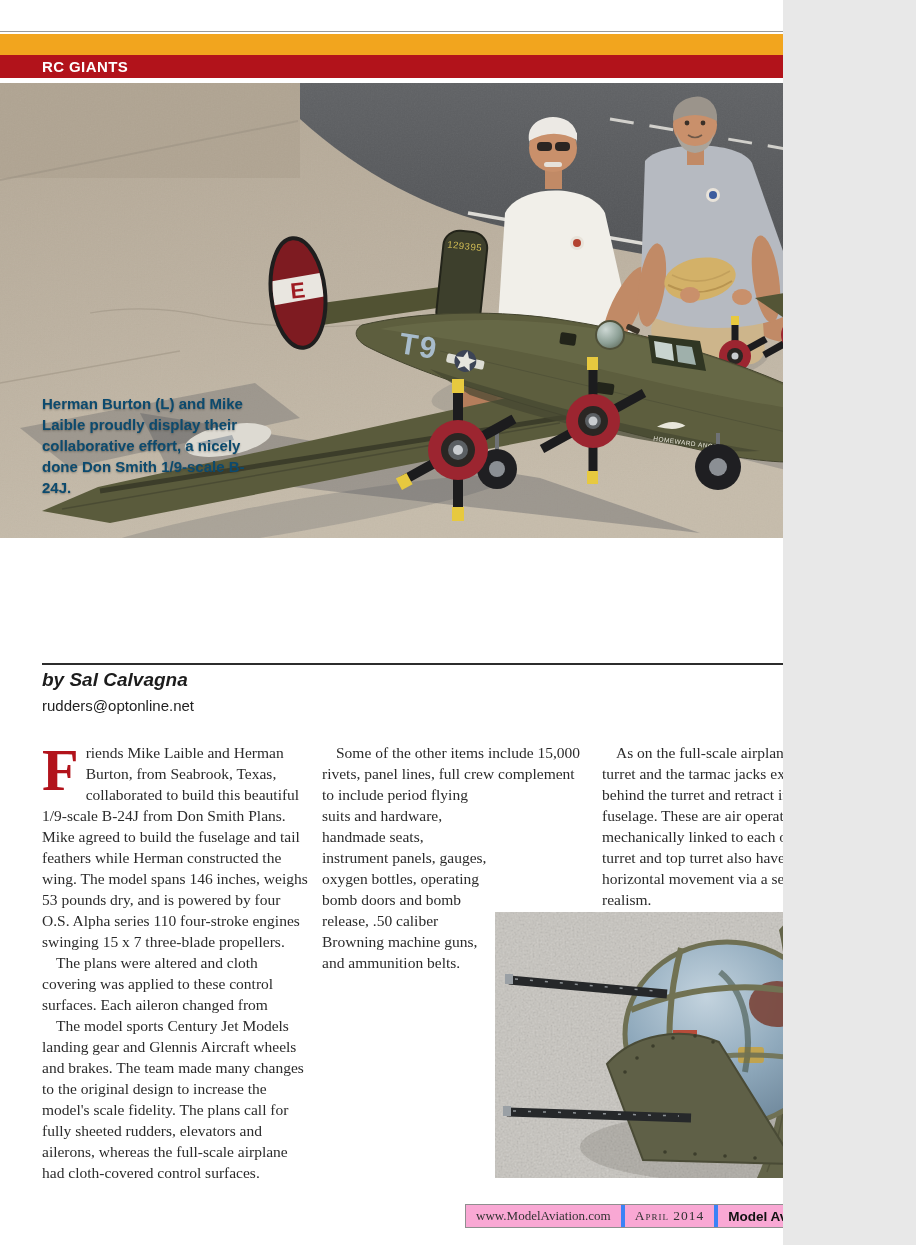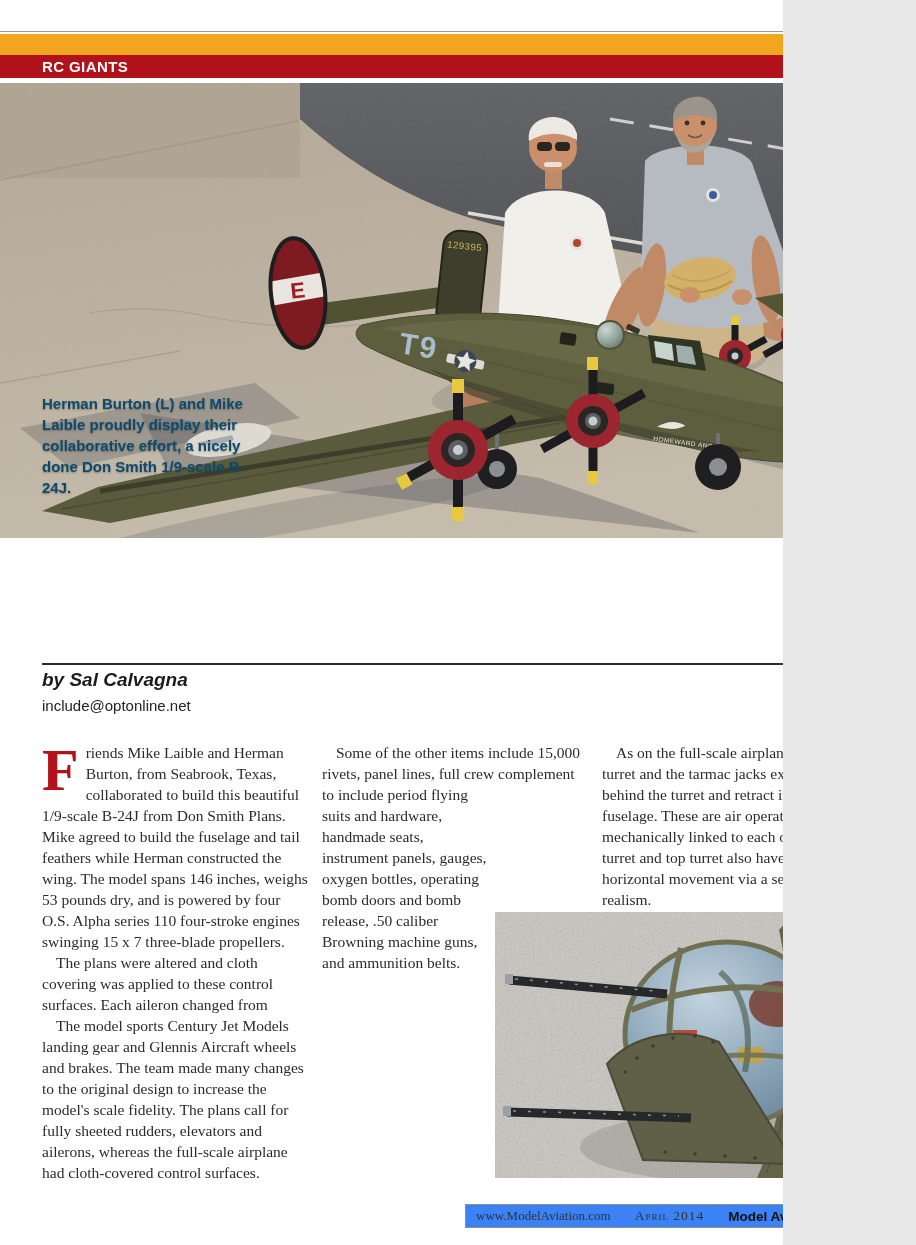--- a/index.html
+++ b/index.html
@@ -32,21 +32,21 @@
   .indent{text-indent:14px;}
   .dropcap{float:left;font-size:60px;line-height:50px;font-weight:700;color:#B2131B;
         margin:3px 7px 0 0;font-family:"Liberation Serif",serif;}
   .photo-cut{float:right;width:100px;height:300px;}
   
   .inset{position:absolute;left:495px;top:912px;width:365px;height:266px;background:#c8c5bf;}
   .inset-caption{position:absolute;left:322px;top:1124px;width:186px;color:#1f1f1f;font-size:14.5px;
         line-height:19px;font-weight:700;}
   
   .footer{position:absolute;left:465px;top:1204px;height:22px;display:flex;align-items:stretch;
-        border:1px solid #8f8f8f;background:#3b82f6;}
+        border:1px solid #8f8f8f;background:#f9a8d4;}
   .footer .cell{display:flex;align-items:center;justify-content:center;padding:0 10px;
         border-left:4px solid #3b82f6;white-space:nowrap;}
   .footer .cell:first-child{border-left:none;}
   .f-site{font-family:"Liberation Serif",serif;font-size:13px;color:#333;}
   .f-issue{font-family:"Liberation Serif",serif;font-size:13.5px;color:#333;font-variant:small-caps;letter-spacing:1px;}
   .f-mag{font-size:13.5px;font-weight:800;color:#111;}
   .f-page{font-size:15px;font-weight:800;color:#111;letter-spacing:1px;}
 </style>
 </head>
 <body>
@@ -259,21 +259,21 @@
           <circle cx="593" cy="338" r="8" fill="#5b5f63"></circle>
           <circle cx="593" cy="338" r="4.5" fill="#c9ccd0"></circle>
         </g>
       </g>
     </svg>
     <div class="hero-caption">Herman Burton (L) and Mike Laible proudly display their collaborative effort, a nicely done Don Smith 1/9-scale B-24J.</div>
   </div>
 
   <div class="head-rule"></div>
   <div class="byline">by Sal Calvagna</div>
-  <div class="email">include@optonline.net</div>
+  <div class="email">rudders@optonline.net</div>
 
   <div class="bodycol col1">
     <p><span class="dropcap">F</span><span>riends Mike Laible and Herman Burton, from Seabrook, Texas, collaborated to build this beautiful 1/9-scale B-24J from Don Smith Plans. Mike agreed to build the fuselage and tail feathers while Herman constructed the wing. The model spans 146 inches, weighs 53 pounds dry, and is powered by four O.S. Alpha series 110 four-stroke engines swinging 15 x 7 three-blade propellers.</span></p>
     <p class="indent">The plans were altered and cloth covering was applied to these control surfaces. Each aileron changed from</p>
     <p class="indent">The model sports Century Jet Models landing gear and Glennis Aircraft wheels and brakes. The team made many changes to the original design to increase the model's scale fidelity. The plans call for fully sheeted rudders, elevators and ailerons, whereas the full-scale airplane had cloth-covered control surfaces.</p>
   </div>
 
   <div class="bodycol col2">
     <p class="indent"><span>Some of the other items include 15,000 rivets, panel lines, full crew </span><span class="photo-cut"></span><span>complement to include period flying suits and hardware, handmade seats, instrument panels, gauges, oxygen bottles, operating bomb doors and bomb release, .50 caliber Browning machine guns, and ammunition belts.</span></p>
   </div>

